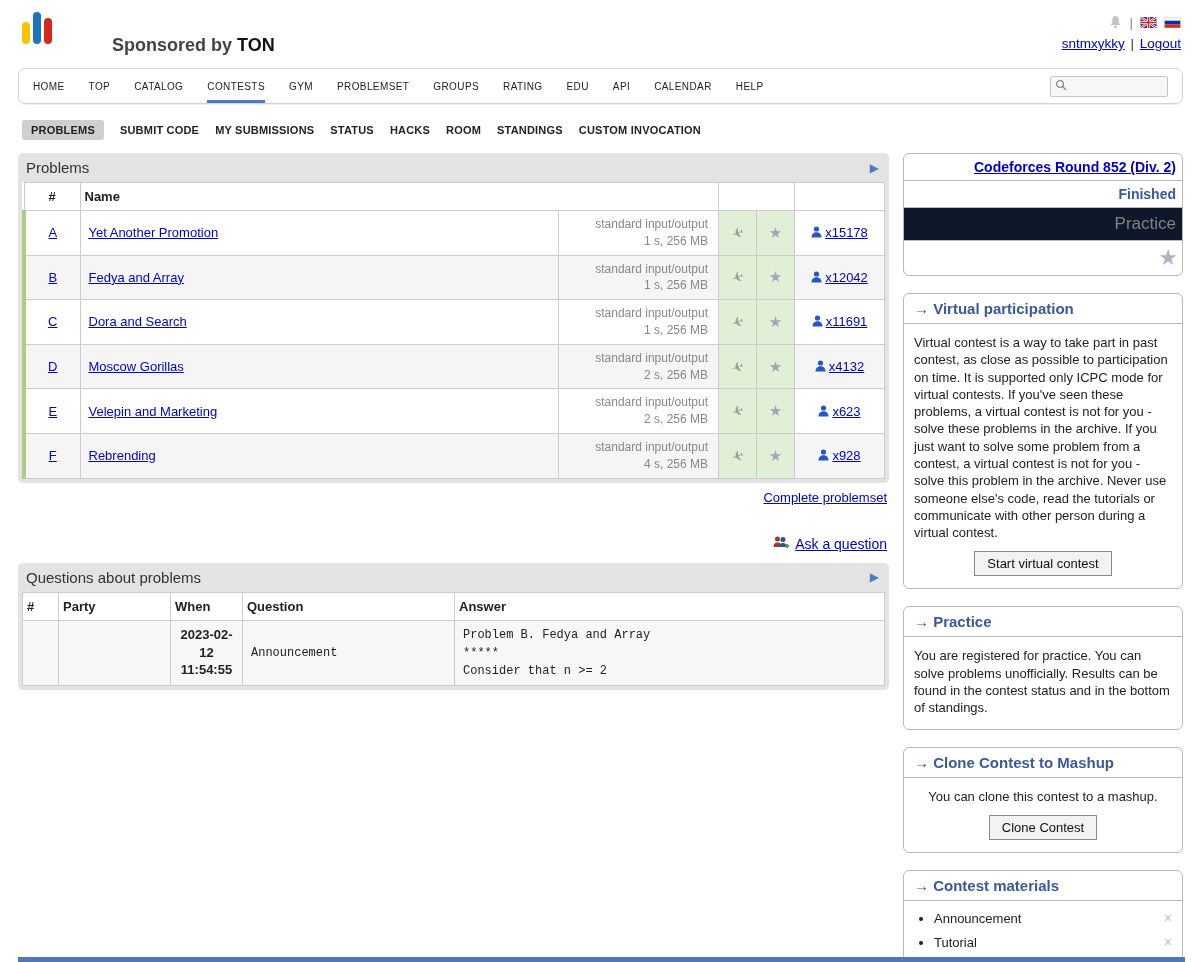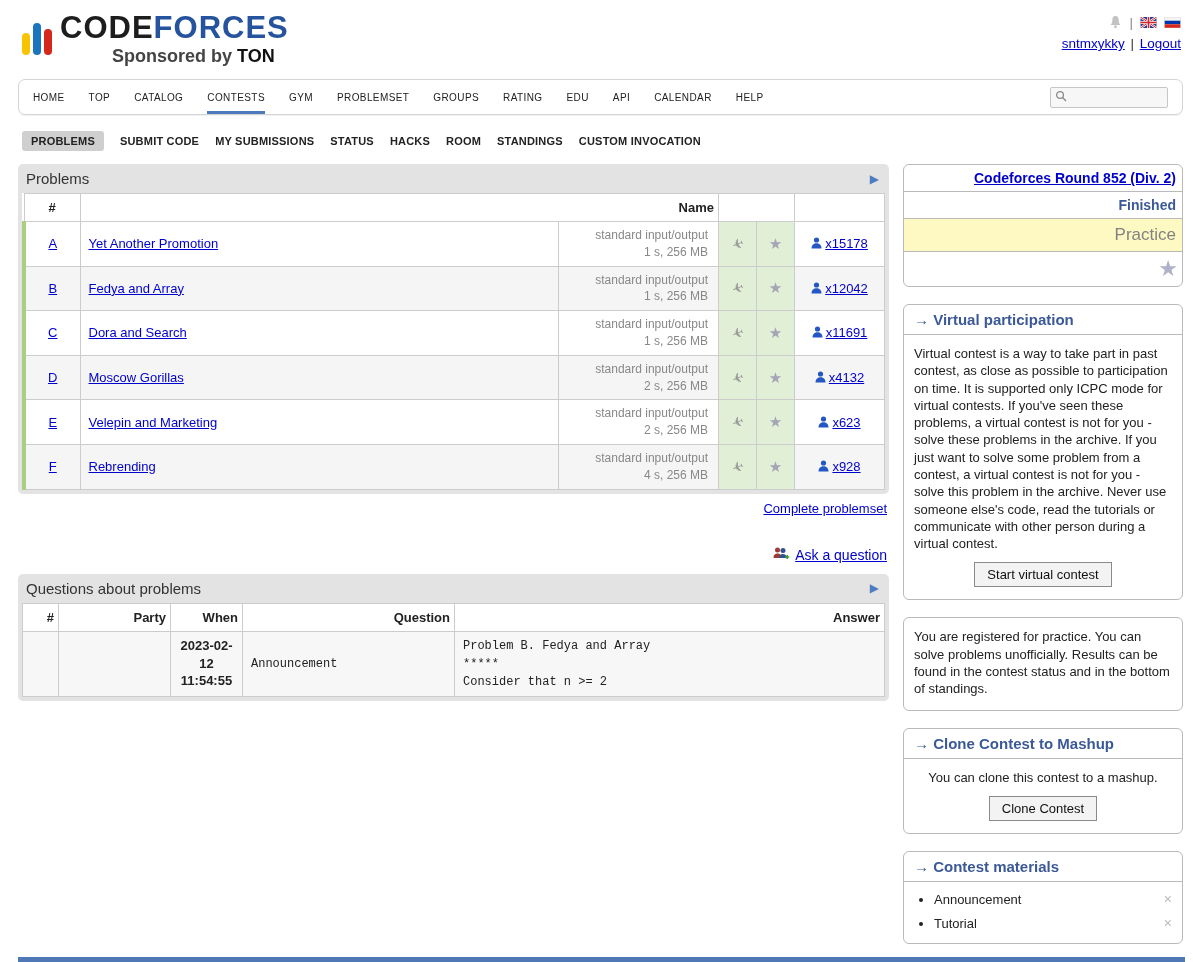--- a/index.html
+++ b/index.html
@@ -72,21 +72,21 @@
   .content { display: flex; gap: 14px; margin-top: 13px; align-items: flex-start; }
   .main-col { flex: 1; min-width: 0; }
   .sidebar { width: 280px; flex: none; }
 
   
   .datatable { background: #e3e3e3; padding: 4px; border-radius: 5px; }
   .dt-caption { display: flex; justify-content: space-between; align-items: center; padding: 2px 6px 6px 4px; font-size: 15px; color: #333; }
   .dt-caption .arrow { color: #4d7cc0; font-size: 12px; cursor: pointer; }
   table { width: 100%; border-collapse: collapse; background: #fff; font-size: 13px; }
   th, td { border: 1px solid #ccc; }
-  th { padding: 6px 4px; font-weight: bold; text-align: right; }
+  th { padding: 6px 4px; font-weight: bold; text-align: left; }
   td { padding: 5px 8px; }
 
   .prob-id { width: 56px; text-align: center; }
   .prob-row:nth-child(odd) td { background: #f5f5f5; }
   .prob-row td:first-child { border-left: 4px solid #a9cf82; }
   .prob-io { text-align: right; color: #888; font-size: 12px; line-height: 1.4; white-space: nowrap; width: 160px; padding-right: 10px; }
   .cell-flag, .cell-star { width: 38px; text-align: center; }
   .prob-row td.cell-flag, .prob-row td.cell-star { background: #e2efd7; }
   .plane { color: #9a9a9a; font-size: 14px; display: inline-block; transform: rotate(-20deg) scaleX(-1); cursor: pointer; }
   .tbl-star { color: #a5a5b5; font-size: 15px; cursor: pointer; }
@@ -105,21 +105,21 @@
   .q-when { text-align: center; font-weight: bold; font-size: 13px; line-height: 1.35; }
   .q-question, .q-answer { font-family: Liberation Mono, monospace; font-size: 12px; }
   .q-answer { white-space: pre-wrap; line-height: 1.5; }
 
   
   .roundbox { border: 1px solid #b9b9b9; border-radius: 6px; margin-bottom: 17px; overflow: hidden; background: #fff; }
   .rb-row { padding: 5px 6px; text-align: right; border-bottom: 1px solid #b9b9b9; }
   .rb-row:last-child { border-bottom: 0; }
   .contest-title a { font-weight: bold; font-size: 14px; }
   .finished { color: #3b5998; font-weight: bold; font-size: 14px; }
-  .practice-row { background: #fef9c3; color: #828282; font-size: 17px; padding: 6px; }
+  .practice-row { background: #0f172a; color: #828282; font-size: 17px; padding: 6px; }
   .star-row { padding: 4px; }
   .big-star { font-size: 22px; color: #b1b1c9; cursor: pointer; }
 
   .rb-caption { padding: 6px 10px; font-weight: bold; color: #3b5998; font-size: 15px; border-bottom: 1px solid #b9b9b9; }
   .rb-body { padding: 10px 10px 12px 10px; font-size: 13px; line-height: 1.33; }
   .btn-row { text-align: center; margin-top: 10px; }
   button.cf-btn {
     font-family: "Liberation Sans", sans-serif; font-size: 13px; color: #111;
     background: #f3f3f3; border: 1px solid #8a8a8a; padding: 4px 12px; cursor: pointer;
   }
@@ -135,21 +135,20 @@
 <body>
 
 <div class="header">
   <a class="logo">
     <span class="logo-bars">
       <span class="bar bar-y"></span>
       <span class="bar bar-b"></span>
       <span class="bar bar-r"></span>
     </span>
     <span class="logo-text-wrap">
-      <span class="logo-text"><span class="code">CODE</span><span class="forces">FORCES</span></span>
       <div class="sponsored"><span>Sponsored by</span> <b>TON</b></div>
     </span>
   </a>
   <div class="header-right">
     <div class="lang-row">
       <span class="flagicon">
         <svg width="13" height="14" viewBox="0 0 14 15">
             <path d="M7 1 C4.5 1 3.6 3 3.6 5.5 C3.6 8 2.6 9.6 1.5 10.8 L12.5 10.8 C11.4 9.6 10.4 8 10.4 5.5 C10.4 3 9.5 1 7 1 Z" fill="#c2c2c2"></path>
             <circle cx="7" cy="12.6" r="1.5" fill="#c2c2c2"></circle>
           </svg>
@@ -396,20 +395,21 @@
         <div class="rb-caption">→ Virtual participation</div>
         <div class="rb-body">
           <div>Virtual contest is a way to take part in past contest, as close as possible to participation on time. It is supported only ICPC mode for virtual contests. If you've seen these problems, a virtual contest is not for you - solve these problems in the archive. If you just want to solve some problem from a contest, a virtual contest is not for you - solve this problem in the archive. Never use someone else's code, read the tutorials or communicate with other person during a virtual contest.</div>
           <div class="btn-row">
             <button class="cf-btn">Start virtual contest</button>
           </div>
         </div>
       </div>
 
       <div class="roundbox">
+        <div class="rb-caption">→ Practice</div>
         <div class="rb-body">You are registered for practice. You can solve problems unofficially. Results can be found in the contest status and in the bottom of standings.</div>
       </div>
 
       <div class="roundbox">
         <div class="rb-caption">→ Clone Contest to Mashup</div>
         <div class="rb-body clone-body">
           <div>You can clone this contest to a mashup.</div>
           <div class="btn-row">
             <button class="cf-btn">Clone Contest</button>
           </div>

